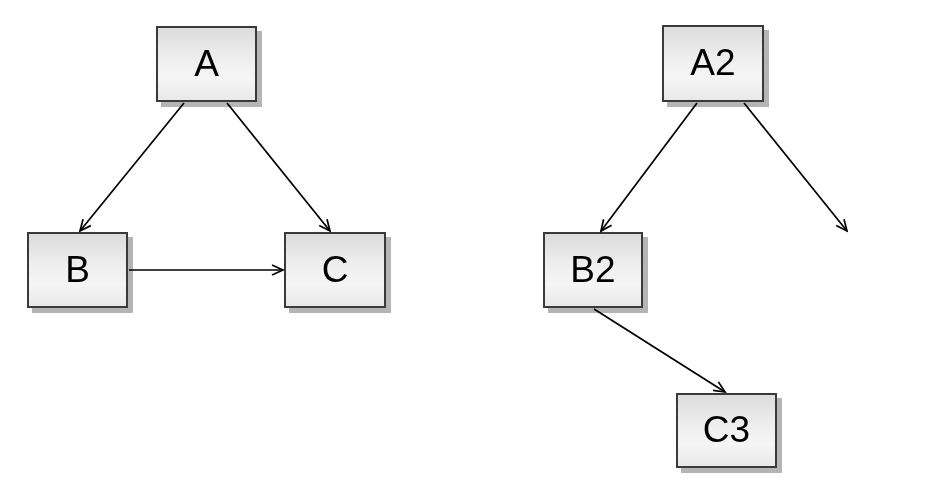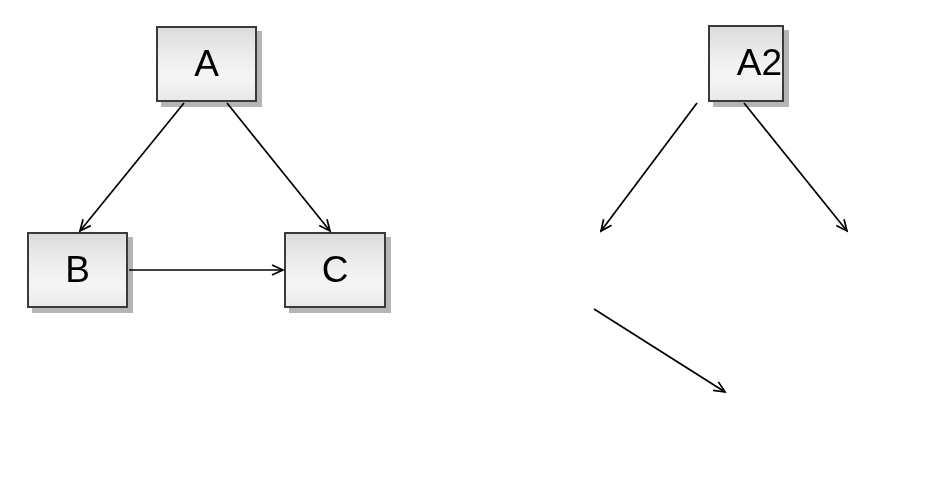--- a/index.html
+++ b/index.html
@@ -30,21 +30,21 @@
     line-height: 1;
     color: #000000;
     user-select: none;
     padding-bottom: 2px;
   }
   
   #node-a  { left: 156px; top: 26px;  width: 101px; height: 76px; }
   #node-b  { left: 27px;  top: 232px; width: 101px; height: 76px; }
   #node-c  { left: 284px; top: 232px; width: 102px; height: 76px; }
   
-  #node-a2 { left: 708px; top: 25px;  width: 76px; height: 77px; justify-content: flex-end; }
+  #node-a2 { left: 662px; top: 25px;  width: 102px; height: 77px; }
   #node-b2 { left: 543px; top: 232px; width: 100px; height: 76px; }
   #node-c2 { left: 799px; top: 232px; width: 101px; height: 76px; }
   #node-c3 { left: 676px; top: 393px; width: 101px; height: 75px; }
 
   .edge-layer {
     position: absolute;
     left: 0; top: 0;
     width: 940px;
     height: 504px;
     pointer-events: none;
@@ -66,20 +66,26 @@
   <div class="node" id="node-b">
     <span class="node-label">B</span>
   </div>
   <div class="node" id="node-c">
     <span class="node-label">C</span>
   </div>
 
   <div class="node" id="node-a2">
     <span class="node-label">A2</span>
   </div>
+  <div class="node" id="node-b2">
+    <span class="node-label">B2</span>
+  </div>
+  <div class="node" id="node-c3">
+    <span class="node-label">C3</span>
+  </div>
 
   <svg class="edge-layer" viewBox="0 0 940 504" xmlns="http://www.w3.org/2000/svg">
     <defs>
       <marker id="arrowhead" markerUnits="userSpaceOnUse" markerWidth="14" markerHeight="12" refX="12" refY="6" orient="auto">
         <path d="M1,1 L12,6 L1,11" fill="none" stroke="#000000" stroke-width="1.7"></path>
       </marker>
     </defs>
     <line class="edge" x1="184" y1="103" x2="80" y2="231" marker-end="url(#arrowhead)"></line>
     <line class="edge" x1="227" y1="103" x2="330" y2="231" marker-end="url(#arrowhead)"></line>
     <line class="edge" x1="129" y1="270" x2="283" y2="270" marker-end="url(#arrowhead)"></line>

